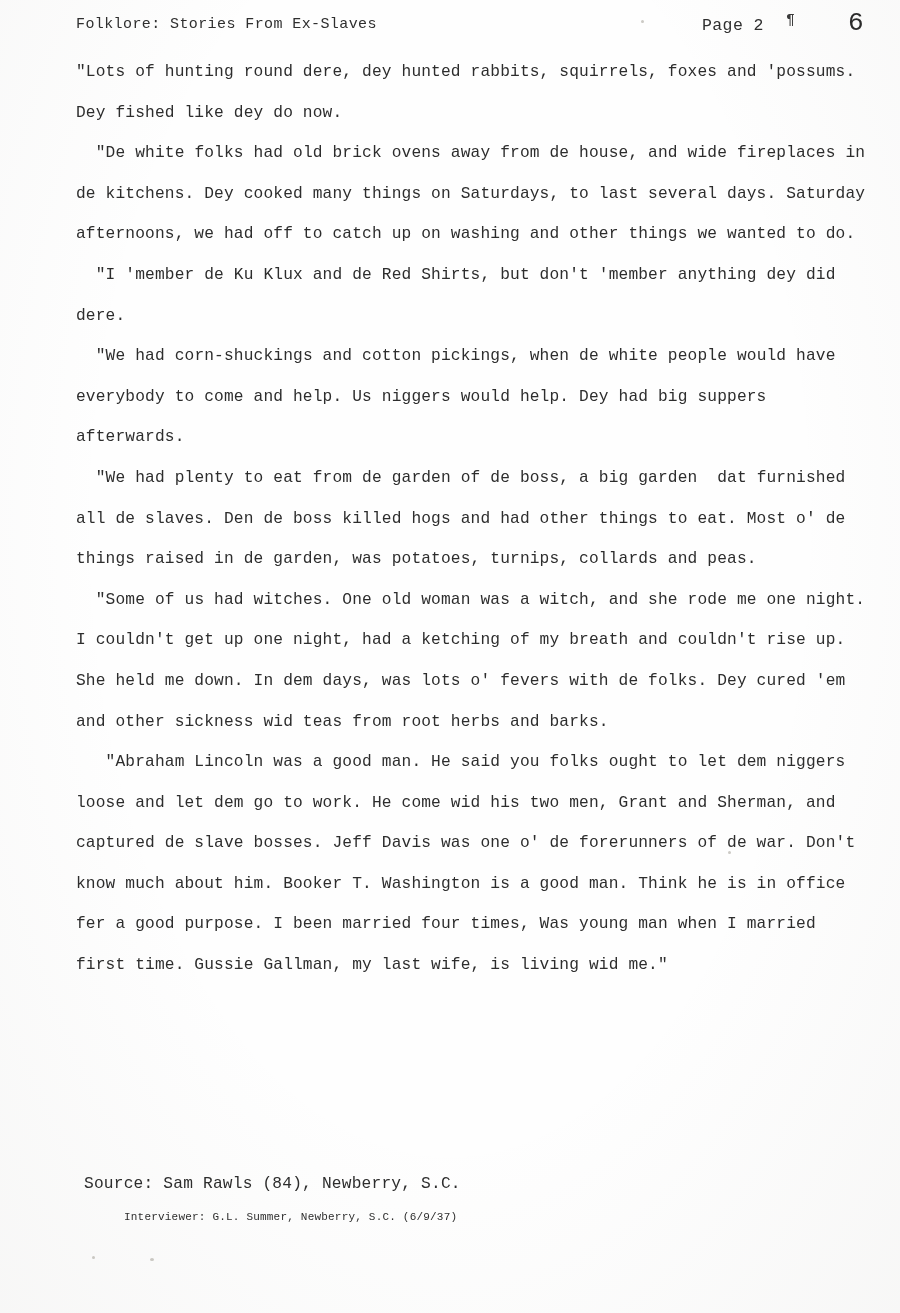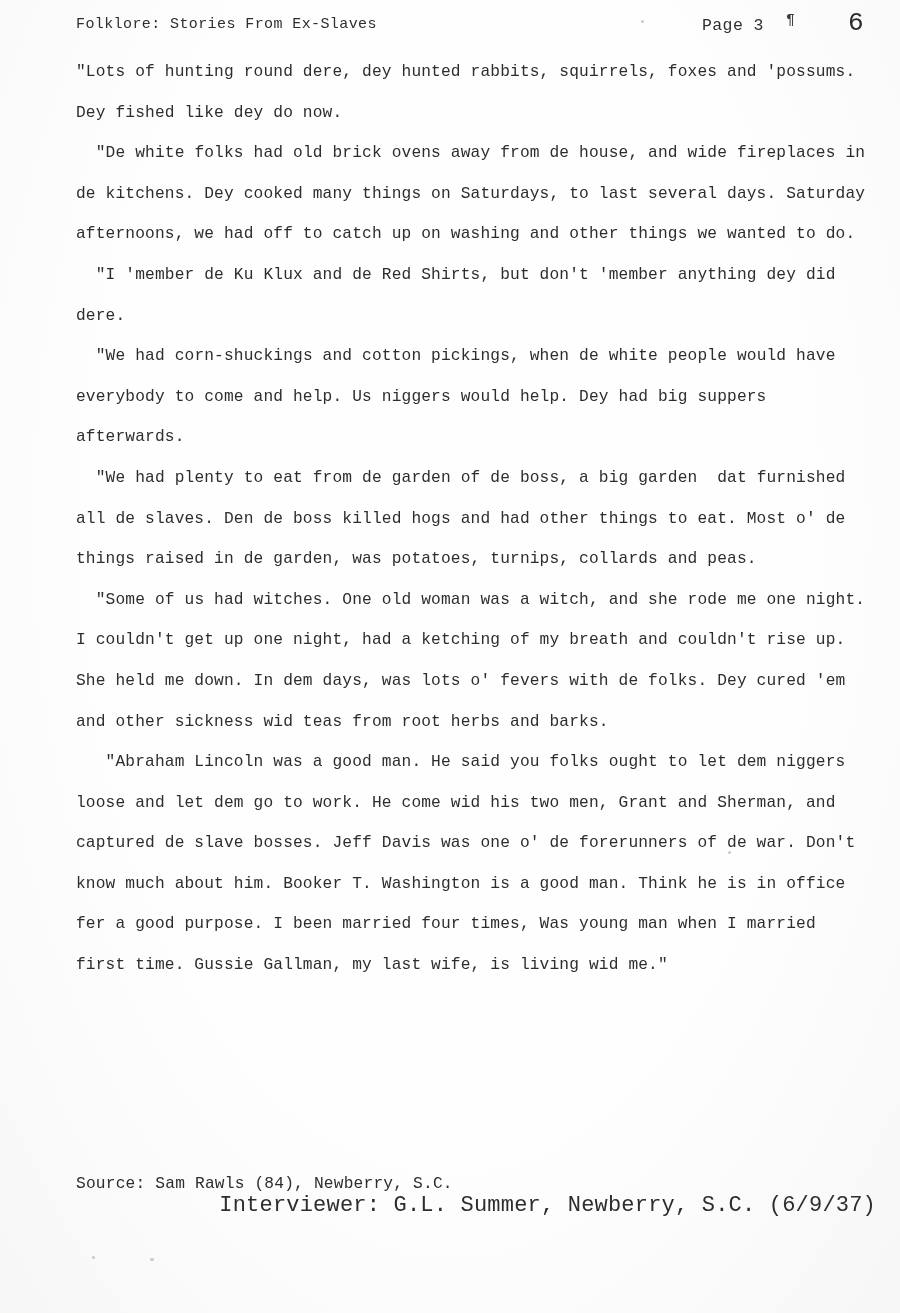--- a/index.html
+++ b/index.html
@@ -77,49 +77,48 @@
     letter-spacing: 0.15px;
     white-space: pre-wrap;
     color: #2d2d2d;
   }
   p.para.indent {
     text-indent: 0;
   }
 
   .source {
     position: absolute;
-    left: 76px;
+    left: 84px;
     top: 1175px;
     width: 800px;
   }
   .source .line1 {
     font-size: 16.2px;
     letter-spacing: 0.2px;
     color: #2d2d2d;
   }
   .source .line2 {
-    font-size: 22px;
+    font-size: 11px;
     letter-spacing: 0.2px;
     color: #2d2d2d;
-    margin-top: 0;
+    margin-top: 18px;
     padding-left: 40px;
-    text-align: right;
   }
 
   .specks { position: absolute; inset: 0; pointer-events: none; }
   .speck { position: absolute; background: #9a958c; border-radius: 50%; opacity: .5; }
 </style>
 </head>
 <body>
 
 <div class="page">
 
   <div class="header">
     <div class="title">Folklore: Stories From Ex-Slaves</div>
-    <div class="pagelabel">Page 3</div>
+    <div class="pagelabel">Page 2</div>
     <div class="pagemark">¶</div>
     <div class="folio">6</div>
   </div>
 
   <div class="body">
     <p class="para">"Lots of hunting round dere, dey hunted rabbits, squirrels, foxes and 'possums. Dey fished like dey do now.</p>
     <p class="para indent">  "De white folks had old brick ovens away from de house, and wide fireplaces in de kitchens. Dey cooked many things on Saturdays, to last several days. Saturday afternoons, we had off to catch up on washing and other things we wanted to do.</p>
     <p class="para indent">  "I 'member de Ku Klux and de Red Shirts, but don't 'member anything dey did dere.</p>
     <p class="para indent">  "We had corn-shuckings and cotton pickings, when de white people would have everybody to come and help. Us niggers would help. Dey had big suppers afterwards.</p>
     <p class="para indent">  "We had plenty to eat from de garden of de boss, a big garden  dat furnished all de slaves. Den de boss killed hogs and had other things to eat. Most o' de things raised in de garden, was potatoes, turnips, collards and peas.</p>

